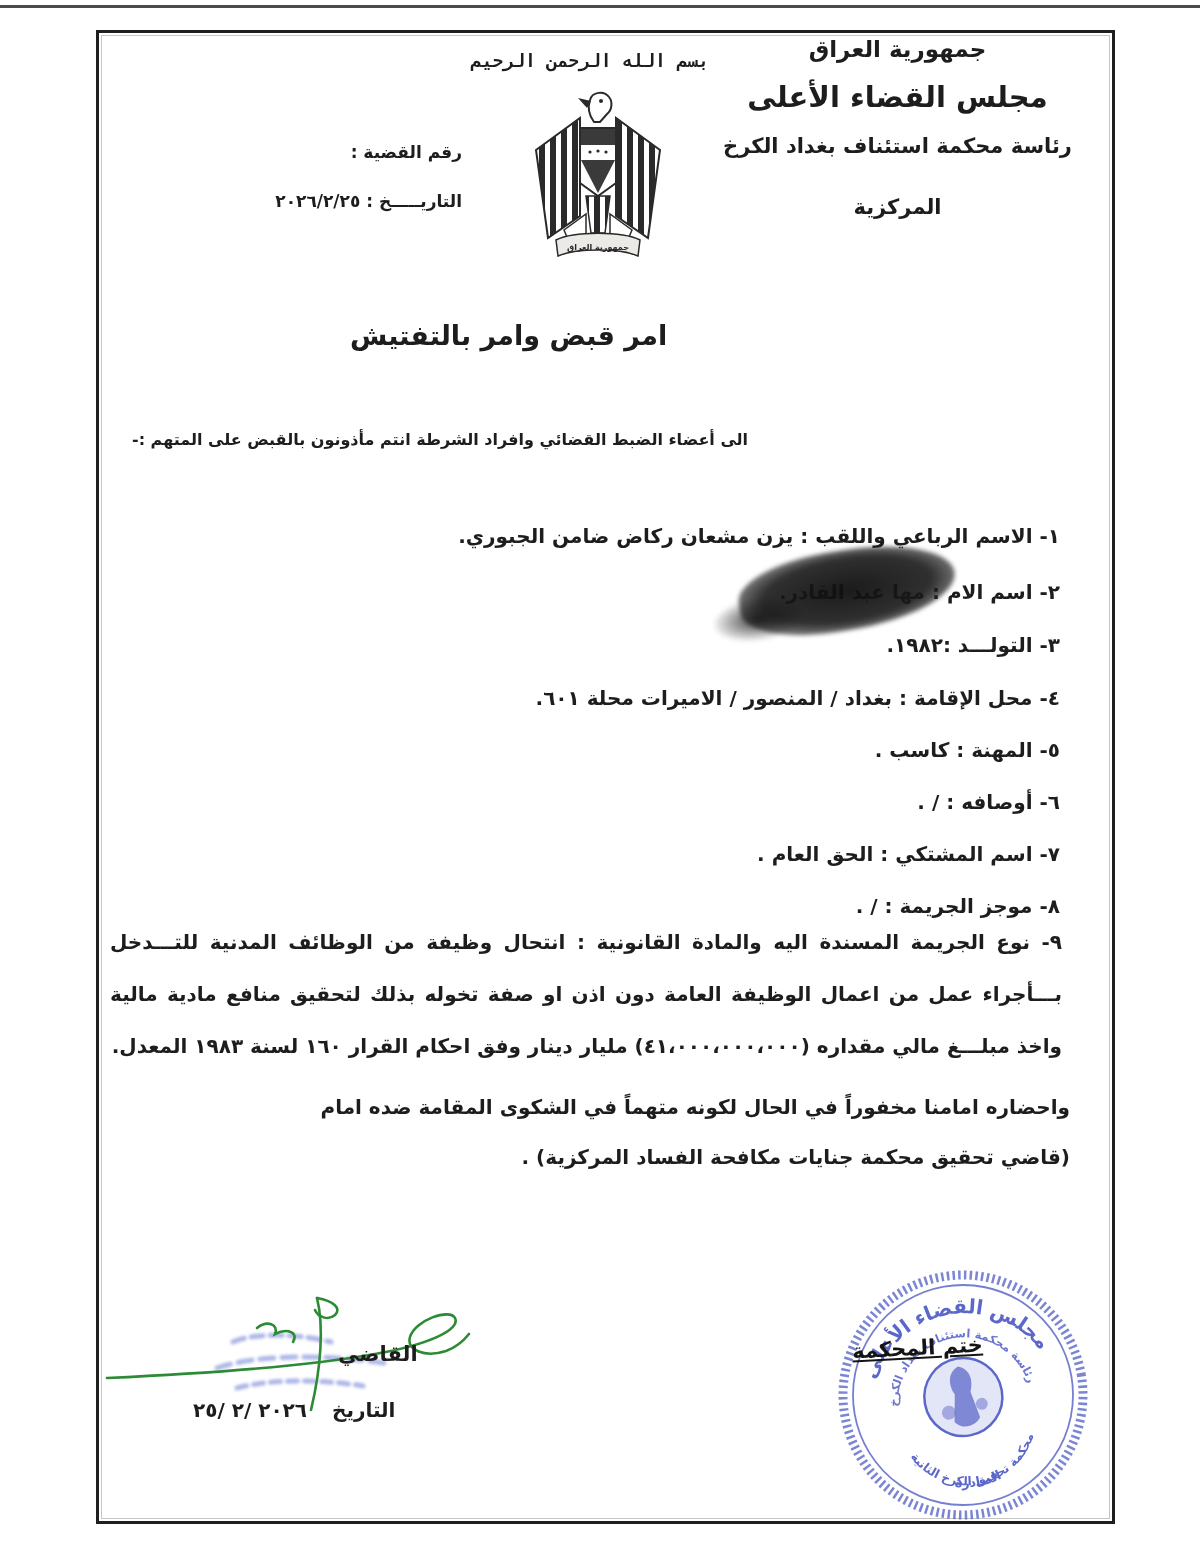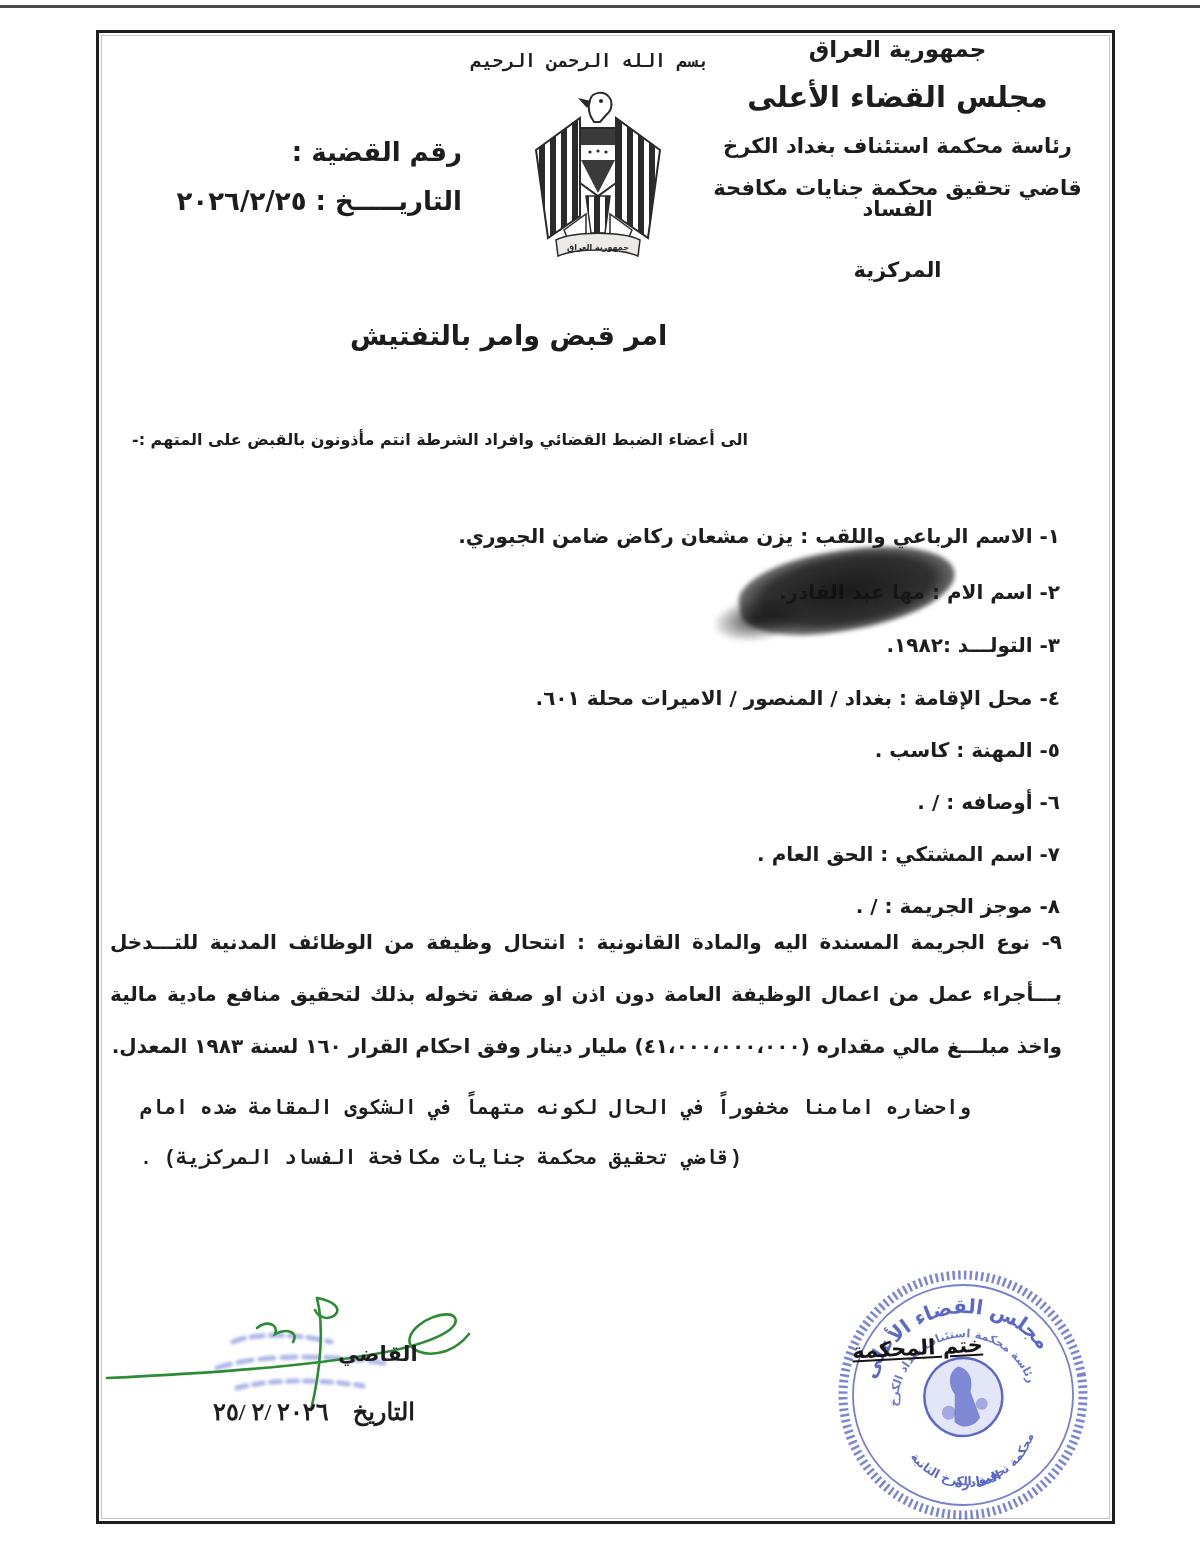--- a/index.html
+++ b/index.html
@@ -16,28 +16,28 @@
     border:3px solid #1f1f1f;
     box-shadow:inset 0 0 0 2px #ffffff, inset 0 0 0 3px #c6c6c6;
   }
   .bismillah{left:470px;top:50px;width:240px;text-align:center;font-size:18px;letter-spacing:.5px;font-family:Liberation Mono, monospace;}
   .hdr-right{left:700px;top:38px;width:395px;text-align:center;line-height:1;}
   .hdr-right .l1{font-size:23px;margin-bottom:22px;}
   .hdr-right .l2{font-size:29px;margin-bottom:24px;}
   .hdr-right .l3{font-size:21px;margin-bottom:21px;}
   .hdr-right .l4{font-size:21px;margin-bottom:21px;}
   .hdr-right .l5{font-size:21px;margin-top:40px;}
-  .hdr-left{left:150px;top:128px;width:312px;text-align:right;font-size:26px;line-height:49px;}
+  .hdr-left{left:150px;top:128px;width:312px;text-align:right;font-size:17px;line-height:49px;}
   .doc-title{left:350px;top:320px;width:530px;text-align:left;font-size:27px;}
   .intro{right:138px;top:430px;width:930px;text-align:left;font-size:16px;white-space:nowrap;}
   .item{right:140px;text-align:left;font-size:20px;white-space:nowrap;}
   .item-9{right:138px;top:916px;width:952px;text-align:justify;font-size:20px;line-height:52px;}
-  .closing{left:140px;width:930px;text-align:left;font-size:20px;font-family:Liberation Mono, monospace;}
+  .closing{left:140px;width:930px;text-align:right;font-size:20px;}
   .judge-label{left:338px;top:1342px;font-size:21px;}
-  .sig-date{left:185px;top:1398px;width:250px;font-size:24px;text-align:center;font-family:Liberation Serif, serif;}
+  .sig-date{left:185px;top:1398px;width:250px;font-size:20px;text-align:left;}
   .sig-date .d{margin-left:8px;margin-right:18px;}
   .stamp-overlay{
     left:852px;top:1336px;font-size:21px;color:#141414;
     text-decoration:underline;transform:rotate(-3deg);
   }
   .redaction{
     left:738px;top:550px;width:218px;height:80px;
     background:radial-gradient(ellipse at 50% 50%, rgba(15,15,15,.95) 0%, rgba(25,25,25,.9) 55%, rgba(40,40,40,.55) 78%, rgba(60,60,60,0) 100%);
     border-radius:48% 52% 55% 45%;
     transform:rotate(-9deg);
@@ -89,21 +89,20 @@
 
     <path d="M28,152 C46,143 94,143 112,152 L110,168 C92,160 48,160 30,168 Z" fill="#eceae6" stroke="#2a2a2a" stroke-width="1.5"></path>
     <text x="70" y="162" font-size="8" text-anchor="middle" fill="#2a2a2a">جمهورية العراق</text>
   </svg>
 </div>
 
 <div class="abs ar hdr-right">
   <div class="l1">جمهورية العراق</div>
   <div class="l2">مجلس القضاء الأعلى</div>
   <div class="l3">رئاسة محكمة استئناف بغداد الكرخ</div>
-  <div class="l4">قاضي تحقيق محكمة جنايات مكافحة الفساد</div>
   <div class="l5">المركزية</div>
 </div>
 
 <div class="abs ar hdr-left">
   <div>
     <span>رقم القضية :</span>
   </div>
   <div>
     <span>التاريـــــخ :</span>
     <span dir="ltr">٢٠٢٦/٢/٢٥</span>

